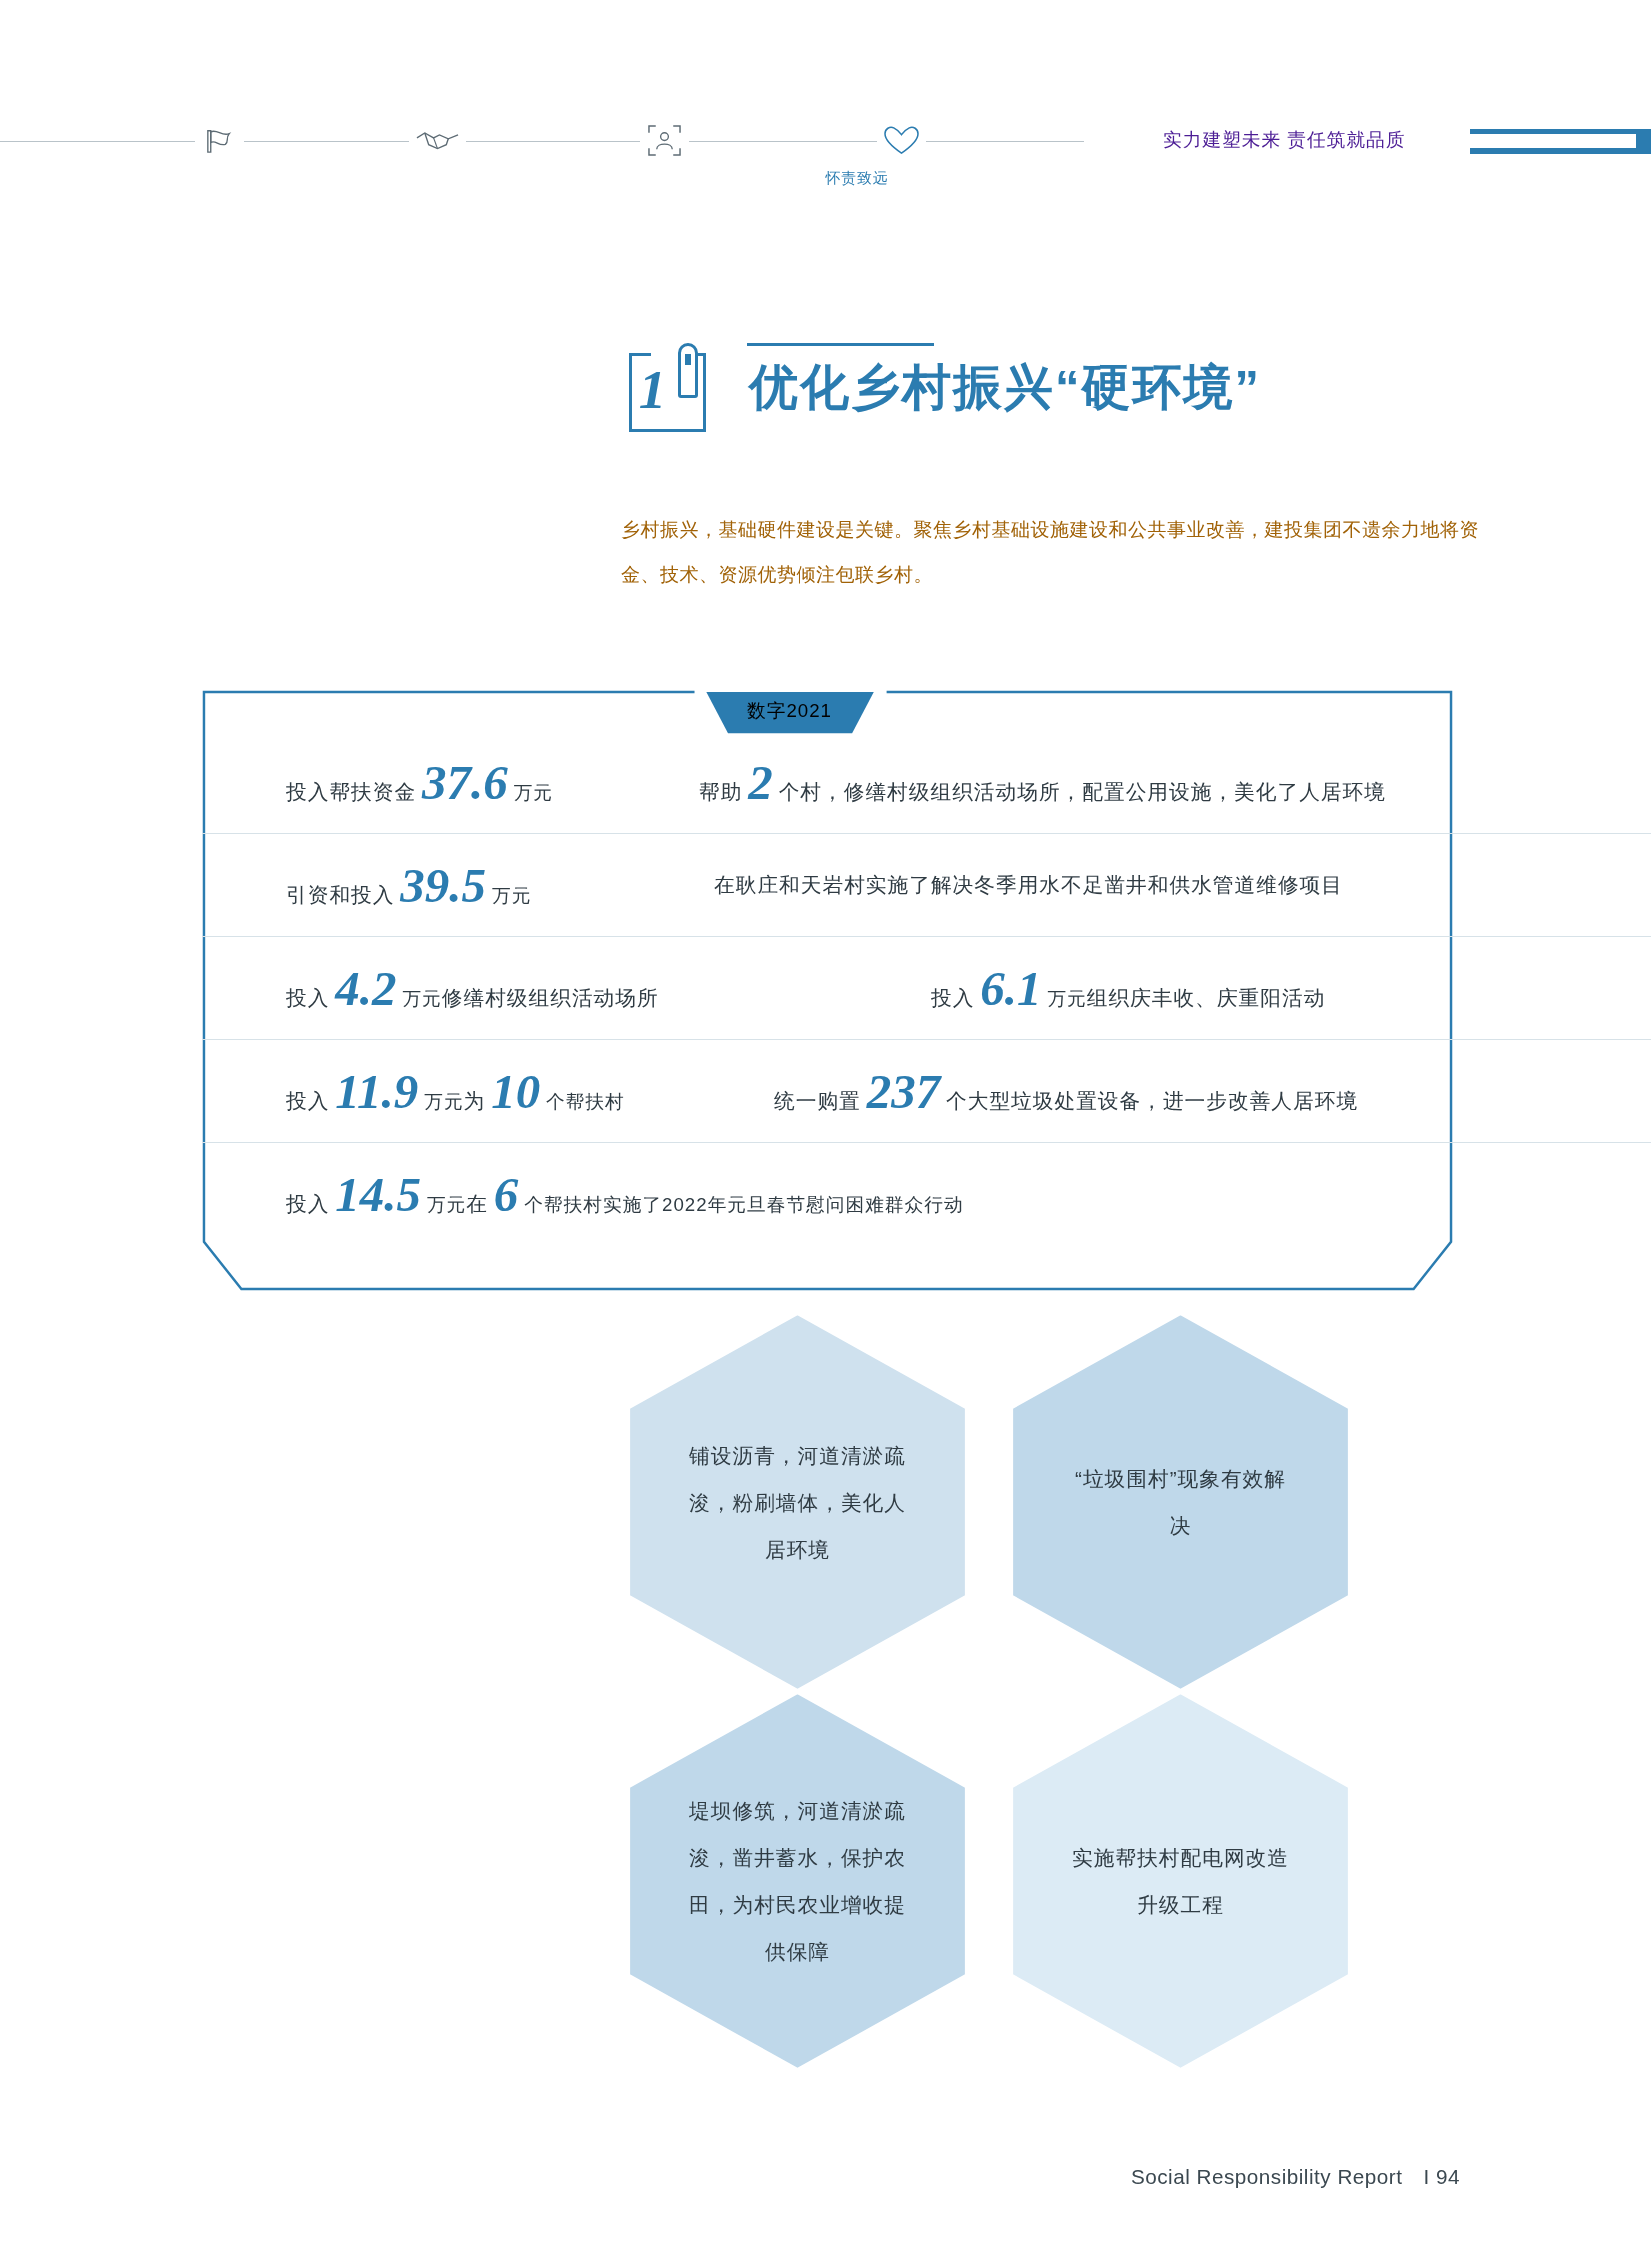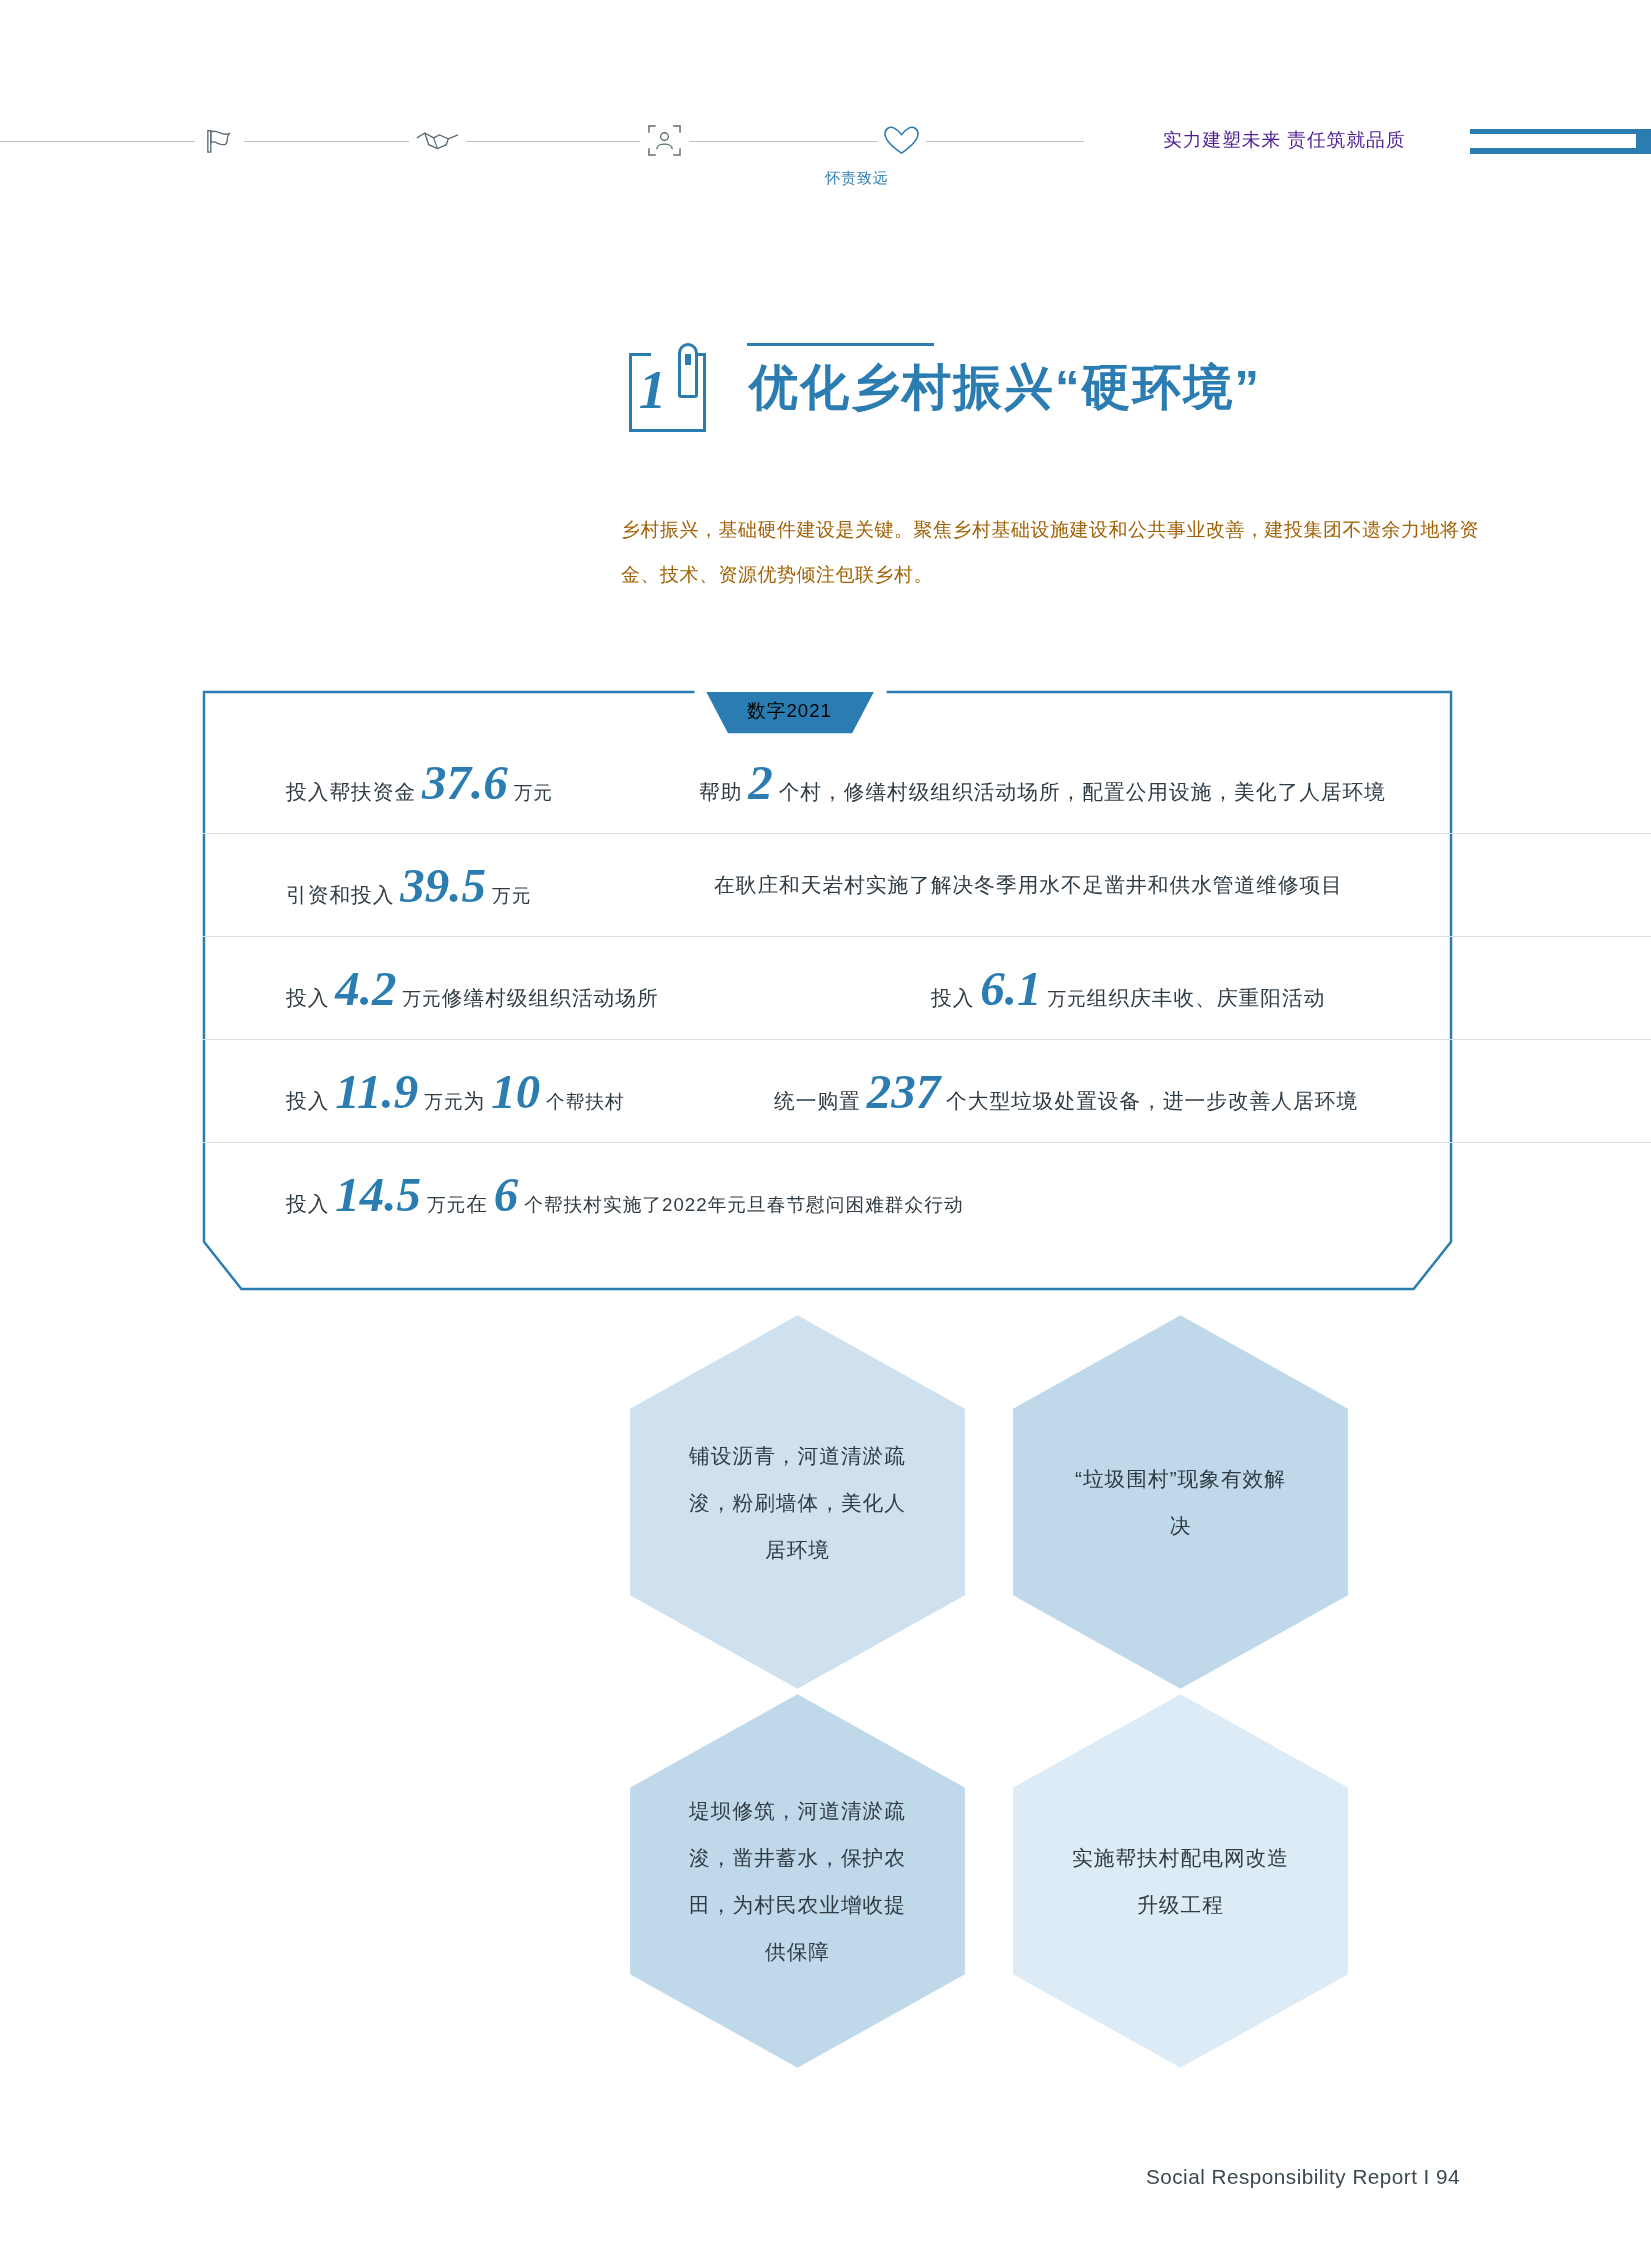--- a/index.html
+++ b/index.html
@@ -309,21 +309,21 @@
     left: 0;
     width: 1652px;
     text-align: right;
     padding-right: 192px;
     box-sizing: border-box;
     font-size: 20.7px;
     color: #3b4850;
     letter-spacing: 0.5px;
   }
   .footer .pg {
-    margin-left: 6px;
+    margin-left: 21px;
     font-weight: normal;
   }
 </style>
 </head>
 <body>
 
 <div class="header">
   <div class="header-line"></div>
   <div class="header-blue-block"></div>
 

